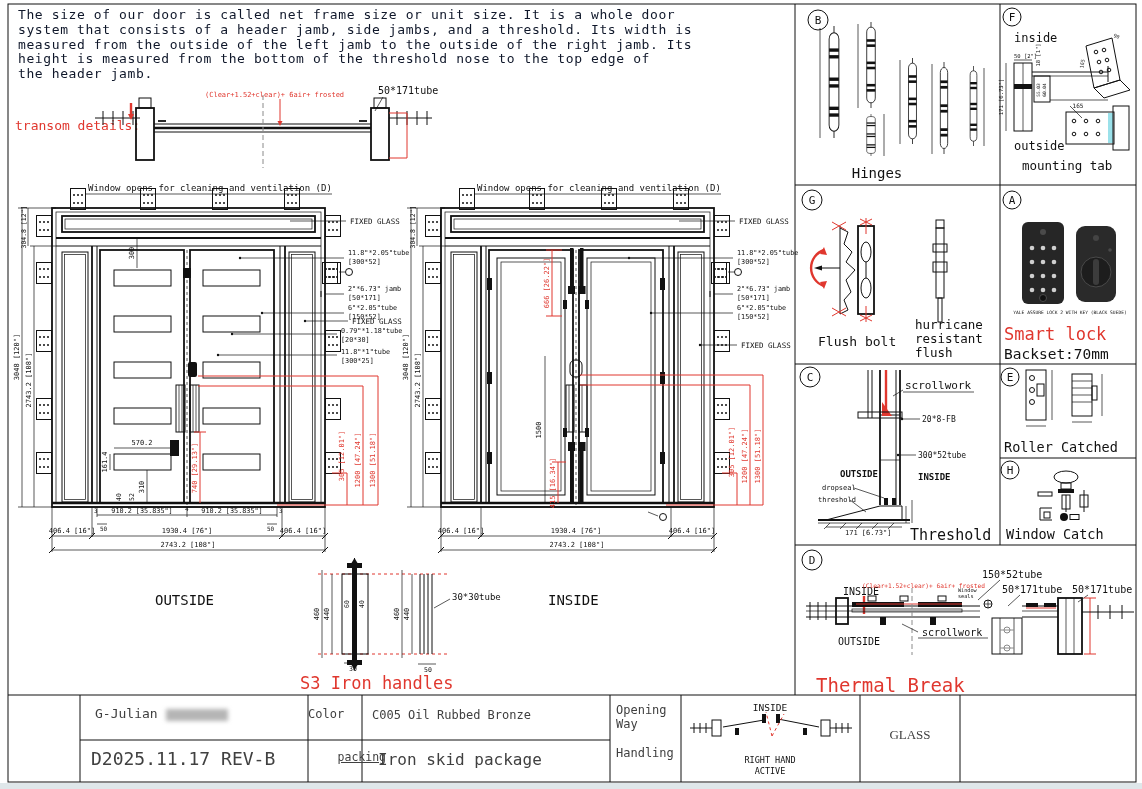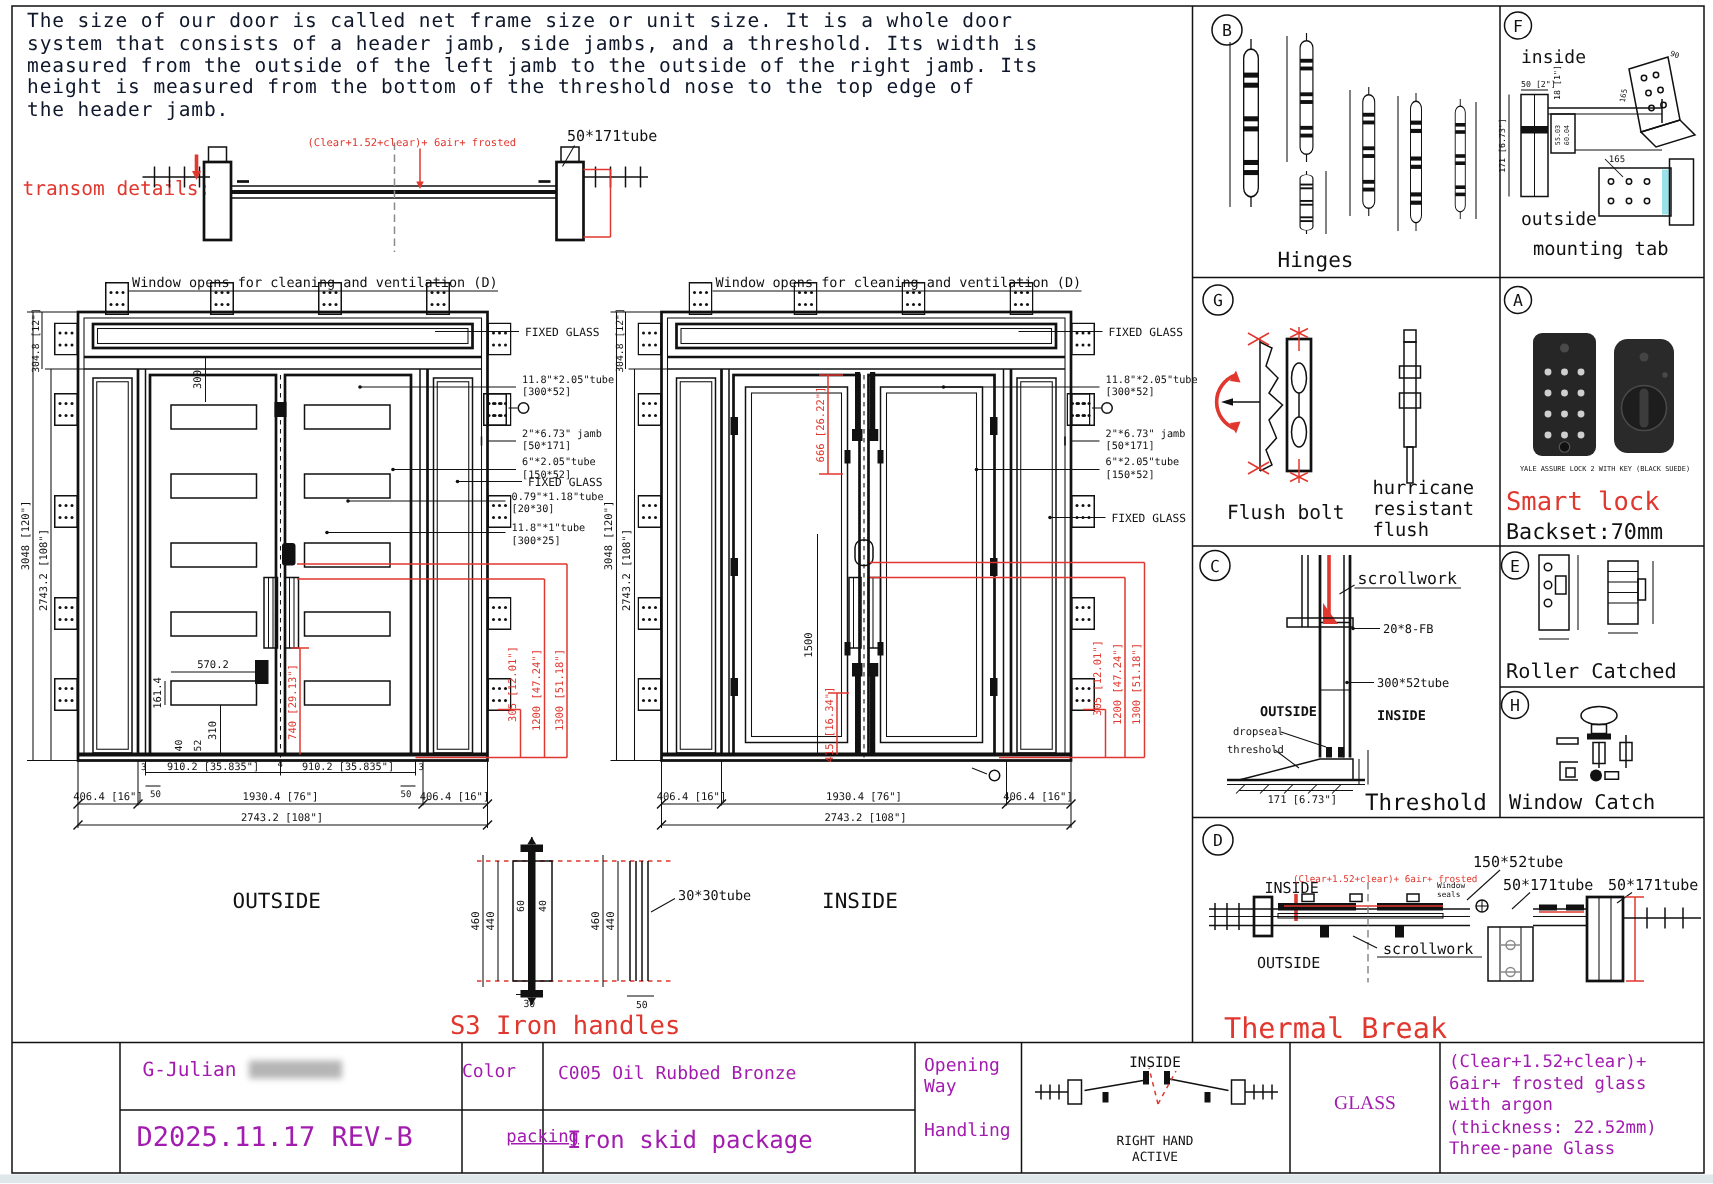--- a/index.html
+++ b/index.html
@@ -16,21 +16,21 @@
   .r{stroke:#e0372e;fill:none;stroke-width:1;}
   .r2{stroke:#e0372e;fill:none;stroke-width:2.4;}
   .rf{fill:#e0372e;stroke:none;}
   .tr{fill:#e0372e;}
   .gy{stroke:#8a8a8a;fill:none;}
   .dsh{stroke-dasharray:5 3;}
   .dsh2{stroke-dasharray:3 3;}
   .mid{text-anchor:middle;}
   #note{position:absolute;left:18px;top:8px;width:782px;color:#0f172a;
         font-size:13px;line-height:14.8px;letter-spacing:0.6px;white-space:pre-line;}
-  .tb{position:absolute;color:#a21caf;}
+  .tb{position:absolute;color:#404040;}
   .blur{display:inline-block;width:62px;height:12px;background:#b5b5b5;
         filter:blur(2px);vertical-align:middle;margin-left:8px;}
 </style>
 </head>
 <body>
 
 <div id="stage">
 
 <svg width="1142" height="789" viewBox="0 0 1142 789">
   <rect x="8" y="4" width="1128" height="778" class="k" stroke-width="1.4"></rect>
@@ -699,22 +699,15 @@
 <div class="tb" style="left:308px;width:54px;top:707px;font-size:12px;text-align:left;">Color</div>
 <div class="tb" style="left:308px;width:78px;top:750px;font-size:11.5px;text-align:right;text-decoration:underline;">packing</div>
 <div class="tb" style="left:372px;top:708px;font-size:12px;text-align:center;">C005 Oil Rubbed Bronze</div>
 <div class="tb" style="left:378px;top:750px;font-size:16px;">Iron skid package</div>
 <div class="tb" style="left:616px;top:703px;font-size:12px;line-height:14px;">
   <div>Opening</div>
   <div>Way</div>
   <div style="margin-top:15px;">Handling</div>
 </div>
 <div class="tb" style="left:860px;width:100px;top:727px;font-size:13px;text-align:center;font-family:Liberation Serif, serif;">GLASS</div>
-<div class="tb" style="left:966px;top:700px;font-size:11.5px;line-height:14.6px;">
-  <div>(Clear+1.52+clear)+</div>
-  <div>6air+ frosted glass</div>
-  <div>with argon</div>
-  <div>(thickness: 22.52mm)</div>
-  <div>Three-pane Glass</div>
-</div>
 
 <div id="bottom-strip"></div>
 </div>
 
 </body></html>

